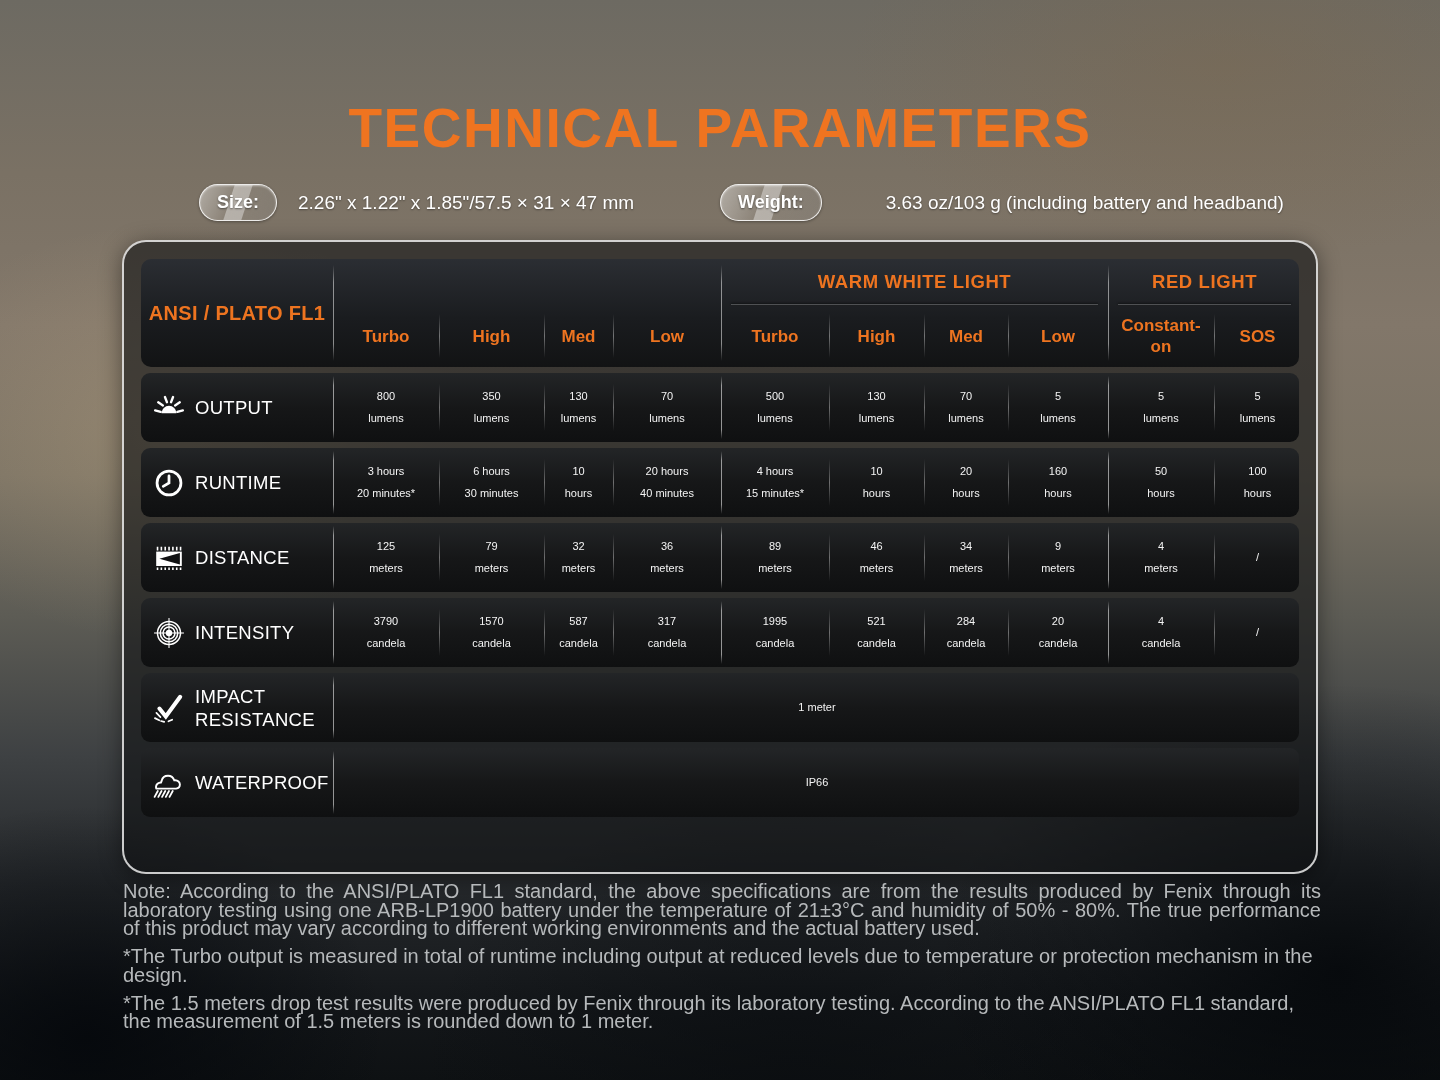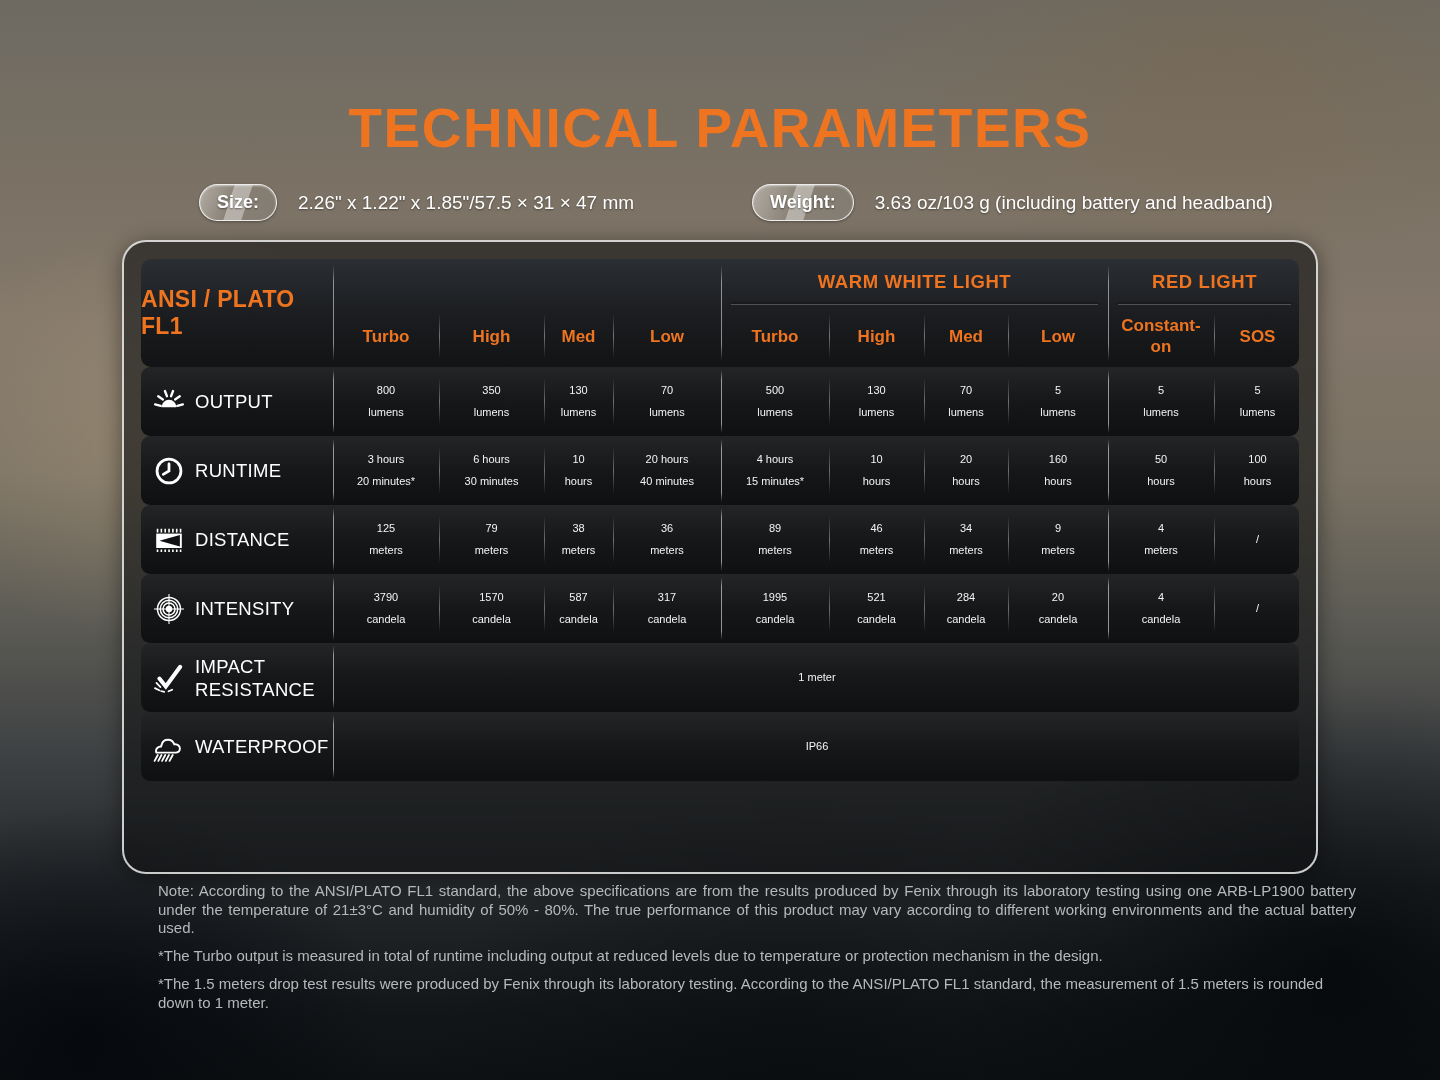--- a/index.html
+++ b/index.html
@@ -19,21 +19,21 @@
 
   
   .page-title {
     position:absolute; top:96px; left:0; width:100%;
     text-align:center; font-size:55px; font-weight:700;
     letter-spacing:1.5px; color:#ef7420;
   }
   .pill-row { position:absolute; top:184px; left:0; width:100%; height:40px; }
   .pill-group { position:absolute; display:flex; align-items:center; }
   .pill-group.size { left:199px; }
-  .pill-group.weight { left:752px; }
+  .pill-group.weight { left:720px;gap:43px; }
   .glass-pill {
     position:relative; display:inline-flex; align-items:center; justify-content:flex-end;
     height:37px; padding:0 17px; border-radius:19px;
     border:1px solid rgba(255,255,255,0.85);
     background:linear-gradient(115deg, rgba(255,255,255,0.42) 0%, rgba(255,255,255,0.10) 45%, rgba(160,160,160,0.22) 100%);
     box-shadow:0 1px 3px rgba(0,0,0,0.35), inset 0 1px 2px rgba(255,255,255,0.5);
     overflow:hidden;
   }
   .glass-pill::after {
     content:""; position:absolute; top:-8px; bottom:-8px; left:38%; width:18px;
@@ -57,55 +57,55 @@
   }
   .header-block {
     position:relative; border-radius:10px; height:108px;
     grid-template-rows:46px 62px;
     background:linear-gradient(180deg,#2b2e33 0%, #1a1c1f 55%, #121314 100%);
   }
   .hsec-line { position:absolute; top:6px; bottom:6px; width:1px;
     background:linear-gradient(180deg, transparent, rgba(255,255,255,0.5) 18%, rgba(255,255,255,0.5) 82%, transparent); }
   .corner-cell { grid-row:1/3; grid-column:1;
     display:flex; align-items:center; justify-content:center;
-    font-size:23px; font-weight:700; color:#ee7420; letter-spacing:0.3px; }
+    font-size:20px; font-weight:700; color:#ee7420; letter-spacing:0.3px; }
   .sec-h { position:relative; grid-row:1; display:flex; align-items:center; justify-content:center;
     font-size:18.5px; font-weight:700; color:#ee7420; letter-spacing:0.6px; }
   .sec-h::after { content:""; position:absolute; left:10px; right:10px; bottom:0; height:1px;
     background:rgba(255,255,255,0.22); box-shadow:0 -1px 2px rgba(0,0,0,0.6); }
   .sw  { grid-column:2/6; }
   .swm { grid-column:6/10; }
   .sr  { grid-column:10/12; }
   .mode { position:relative; grid-row:2; display:flex; align-items:center; justify-content:center;
     text-align:center; font-size:17px; font-weight:700; color:#ee7420;
     white-space:pre-line; line-height:21px; }
   .c2{grid-column:2}.c3{grid-column:3}.c4{grid-column:4}.c5{grid-column:5}.c6{grid-column:6}
   .c7{grid-column:7}.c8{grid-column:8}.c9{grid-column:9}.c10{grid-column:10}.c11{grid-column:11}
   .mode.d::before { content:""; position:absolute; left:0; top:14%; bottom:14%; width:1px;
     background:linear-gradient(180deg, transparent, rgba(255,255,255,0.4), transparent); }
 
   .row {
-    position:relative; margin-top:0; height:69px; border-radius:9px;
+    position:relative; margin-top:6px; height:69px; border-radius:9px;
     background:linear-gradient(180deg,#232527 0%, #161718 50%, #0f1011 100%);
   }
   .label-cell { grid-column:1; display:flex; align-items:center; padding-left:11px; gap:9px; }
   .row-label { font-size:18.5px; color:#ffffff; letter-spacing:0.3px; line-height:23px; }
   .icon { display:inline-flex; width:34px; height:34px; align-items:center; justify-content:center; flex:0 0 34px; }
   .icon svg { width:32px; height:32px; }
   .val { position:relative; display:flex; align-items:center; justify-content:center;
     text-align:center; font-size:11px; color:#f4f4f4; white-space:pre-line; line-height:21.5px; }
   .val.d::before { content:""; position:absolute; left:0; top:16%; bottom:16%; width:1px;
     background:linear-gradient(180deg, transparent, rgba(255,255,255,0.38), transparent); }
   .val.s::before { content:""; position:absolute; left:0; top:5%; bottom:5%; width:1px;
     background:linear-gradient(180deg, transparent, rgba(255,255,255,0.55) 15%, rgba(255,255,255,0.55) 85%, transparent); }
   .span-val { grid-column:2/12; }
 
   
   .notes { position:absolute; left:123px; top:882px; width:1198px; color:#b6b9bb;
-    font-size:15px; line-height:18.5px;margin-left:35px; }
+    font-size:20px; line-height:18.5px; }
   .notes p { margin-bottom:9.5px; }
   .notes p.justify { text-align:justify; }
 </style>
 </head>
 <body>
 
 <h1 class="page-title">TECHNICAL PARAMETERS</h1>
 
 <div class="pill-row">
   <div class="pill-group size">
@@ -217,21 +217,21 @@
           <polygon points="6,15.7 25.2,10.4 25.2,21" fill="#101112"></polygon>
           <line x1="3.5" y1="25" x2="27" y2="25" stroke="#fff" stroke-width="2.4" stroke-dasharray="1.5 2.1"></line>
         </svg>
       </span>
       <span class="row-label">DISTANCE</span>
     </div>
     <div class="val c2 s">125
 meters</div>
     <div class="val c3 d">79
 meters</div>
-    <div class="val c4 d">38
+    <div class="val c4 d">32
 meters</div>
     <div class="val c5 d">36
 meters</div>
     <div class="val c6 s">89
 meters</div>
     <div class="val c7 d">46
 meters</div>
     <div class="val c8 d">34
 meters</div>
     <div class="val c9 d">9

